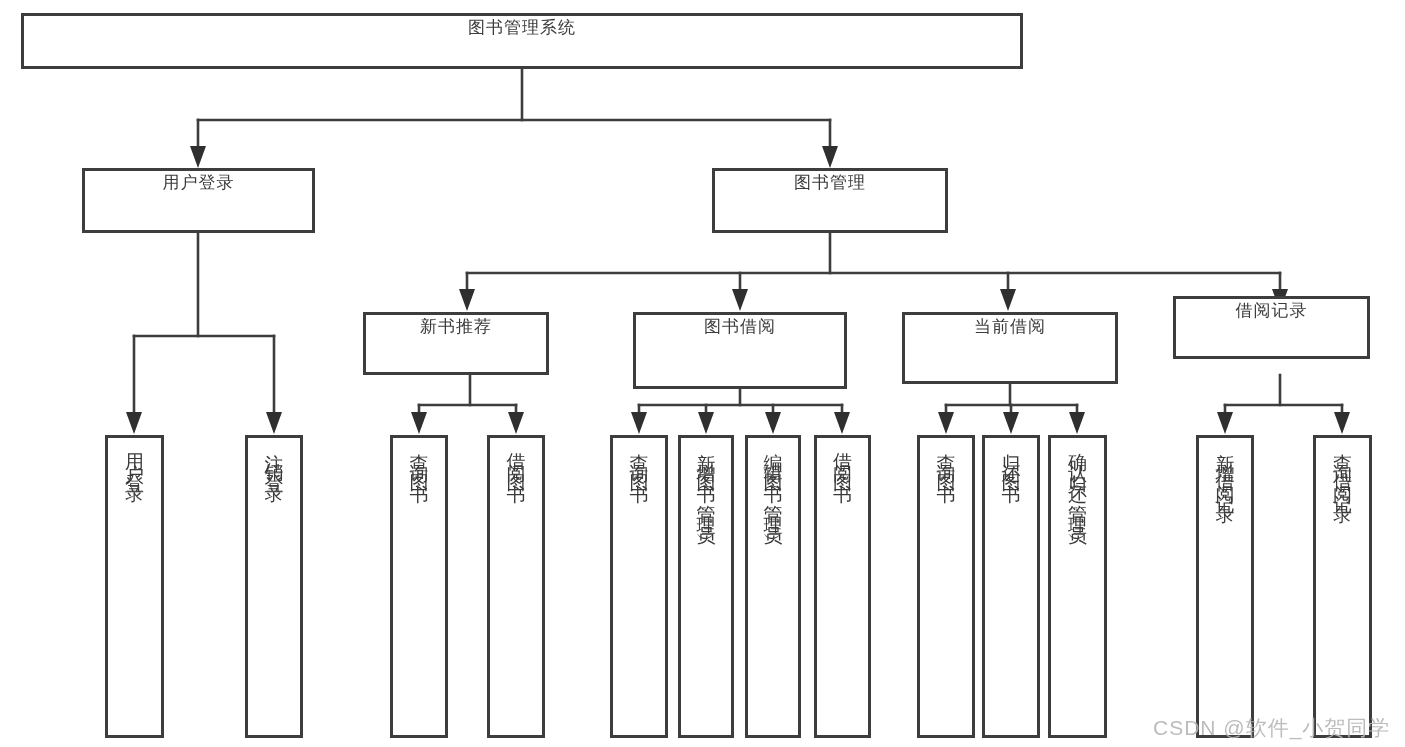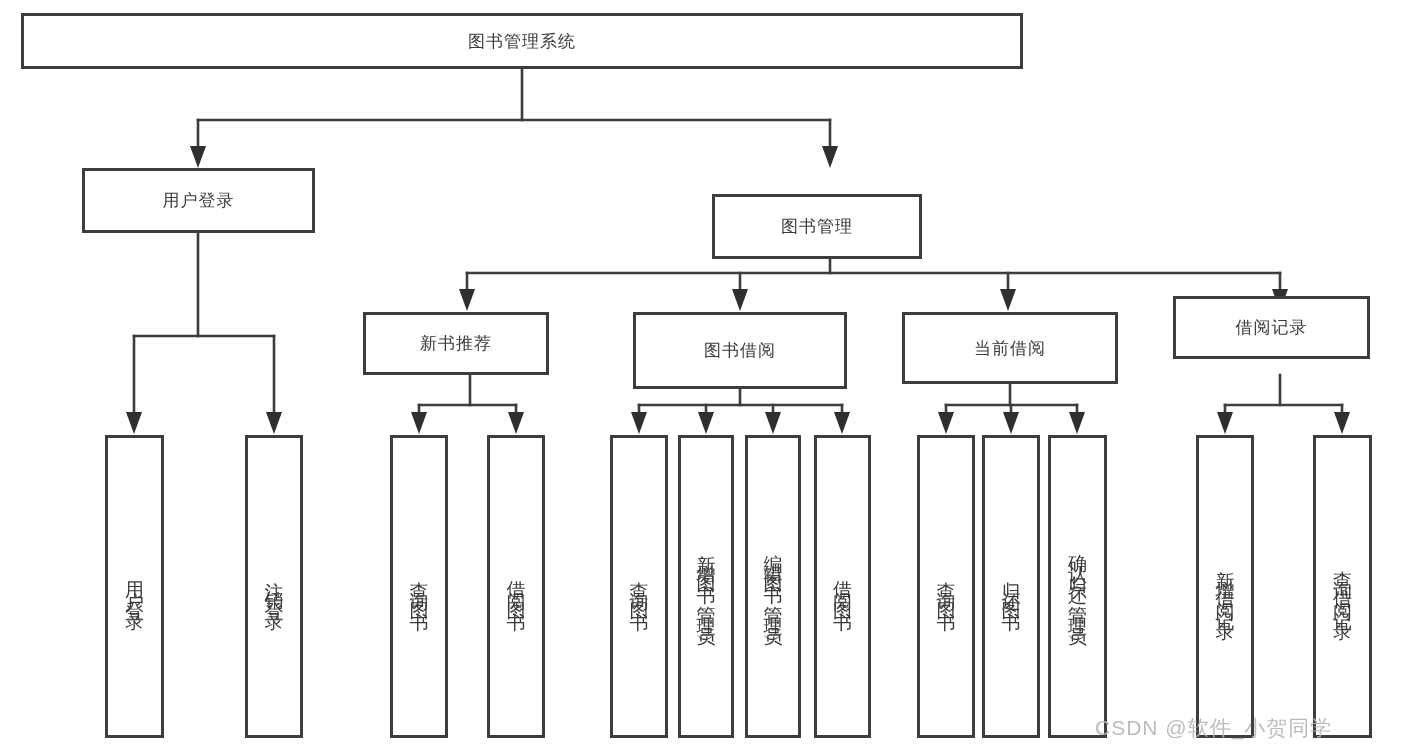--- a/index.html
+++ b/index.html
@@ -17,38 +17,37 @@
     left: 0; top: 0;
     width: 1405px; height: 747px;
     z-index: 1;
   }
   .node {
     position: absolute;
     box-sizing: border-box;
     background: #ffffff;
     border: 3px solid #3d3d3d;
     display: flex;
-    align-items: center;
     justify-content: center;
     z-index: 2;
     color: #3a3a3a;
   }
   .h-box { font-size: 17px; letter-spacing: 1px; }
   .v-box span {
     writing-mode: vertical-lr;
     text-orientation: mixed;
     font-size: 19px;
     letter-spacing: 0.55em;
     white-space: nowrap;
   }
   
   .n-root  { left: 21px;  top: 13px;  width: 1002px; height: 56px; }
   
   .n-l2-0  { left: 82px;  top: 168px; width: 233px; height: 65px; }
-  .n-l2-1  { left: 712px; top: 168px; width: 210px; height: 65px; margin-top: 26px; }
+  .n-l2-1  { left: 712px; top: 168px; width: 236px; height: 65px; }
   
   .n-l3-0  { left: 363px;  top: 312px; width: 186px; height: 63px; }
   .n-l3-1  { left: 633px;  top: 312px; width: 214px; height: 77px; }
   .n-l3-2  { left: 902px;  top: 312px; width: 216px; height: 72px; }
   .n-l3-3  { left: 1173px; top: 296px; width: 197px; height: 63px; }
   
   .v-box   { top: 435px; height: 303px; }
   .n-g1-0  { left: 105px;  width: 59px; }
   .n-g1-1  { left: 245px;  width: 58px; }
   .n-g2-0  { left: 390px;  width: 58px; }
@@ -58,21 +57,21 @@
   .n-g3-2  { left: 745px;  width: 56px; }
   .n-g3-3  { left: 814px;  width: 57px; }
   .n-g4-0  { left: 917px;  width: 58px; }
   .n-g4-1  { left: 982px;  width: 58px; }
   .n-g4-2  { left: 1048px; width: 59px; }
   .n-g5-0  { left: 1196px; width: 58px; }
   .n-g5-1  { left: 1313px; width: 59px; }
 
   .watermark {
     position: absolute;
-    left: 1095px;
+    left: 1153px;
     top: 714px;
     z-index: 3;
     font-size: 21px;
     color: #b5b5b5;
     opacity: 0.9;
     white-space: nowrap;
     letter-spacing: 1px;
   }
 </style>
 </head>

